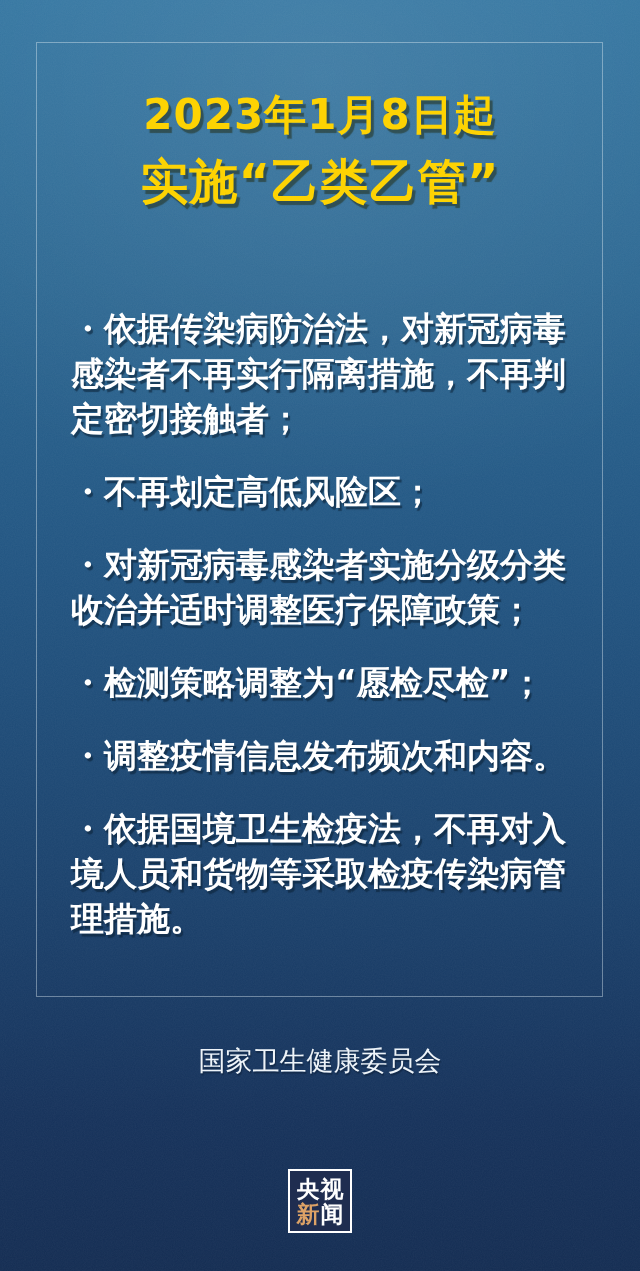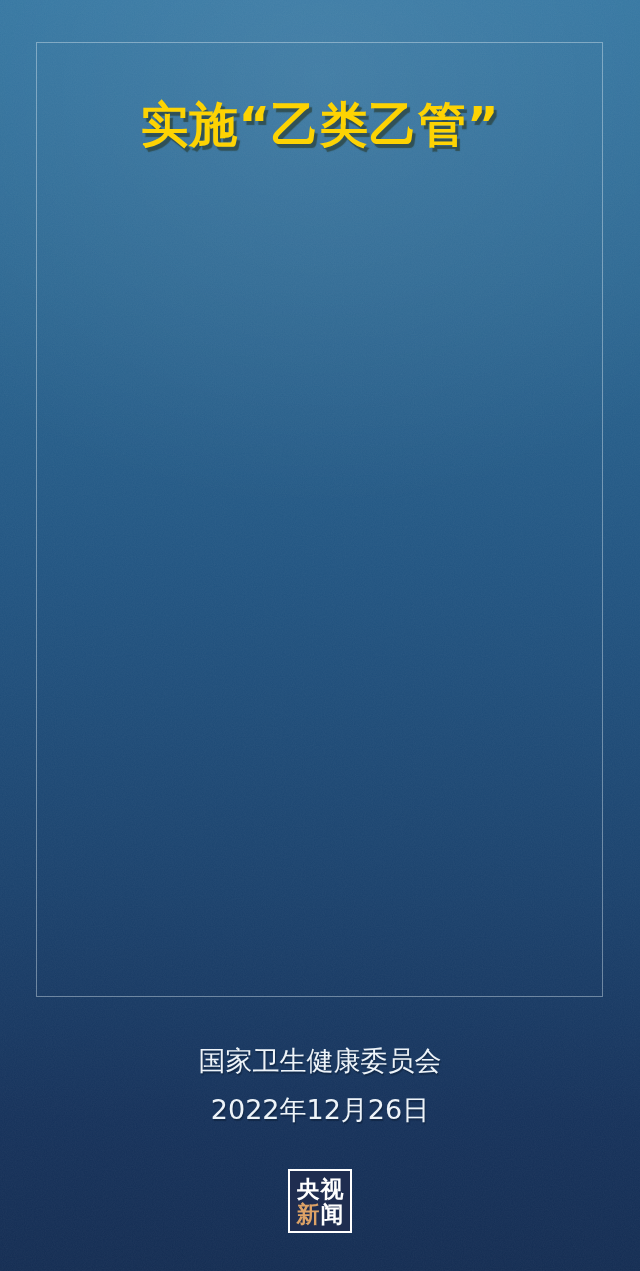--- a/index.html
+++ b/index.html
@@ -109,27 +109,35 @@
     <filter id="grain">
       <feTurbulence type="fractalNoise" baseFrequency="0.9" numOctaves="2" stitchTiles="stitch"></feTurbulence>
       <feColorMatrix type="matrix" values="0 0 0 0 1  0 0 0 0 1  0 0 0 0 1  0 0 0 0.05 0"></feColorMatrix>
     </filter>
     <rect width="640" height="1271" filter="url(#grain)"></rect>
   </svg>
 
   <div class="frame"></div>
 
   <div class="title-block">
+    <div class="title-line">2023年1月8日起</div>
     <div class="title-line big">实施“乙类乙管”</div>
   </div>
 
+  <div class="body-block">
+      <div class="bullet">・依据传染病防治法，对新冠病毒感染者不再实行隔离措施，不再判定密切接触者；</div>
+      <div class="bullet">・不再划定高低风险区；</div>
+      <div class="bullet">・对新冠病毒感染者实施分级分类收治并适时调整医疗保障政策；</div>
+      <div class="bullet">・检测策略调整为“愿检尽检”；</div>
+      <div class="bullet">・调整疫情信息发布频次和内容。</div>
+      <div class="bullet">・依据国境卫生检疫法，不再对入境人员和货物等采取检疫传染病管理措施。</div>
+    </div>
 
   <div class="footer-block">
     <div>国家卫生健康委员会</div>
-    <div>2022年12月26日</div>
   </div>
 
   <div class="logo">
     <span class="logo-char">央</span>
     <span class="logo-char">视</span>
     <span class="logo-char accent">新</span>
     <span class="logo-char">闻</span>
   </div>
 
 </div>

